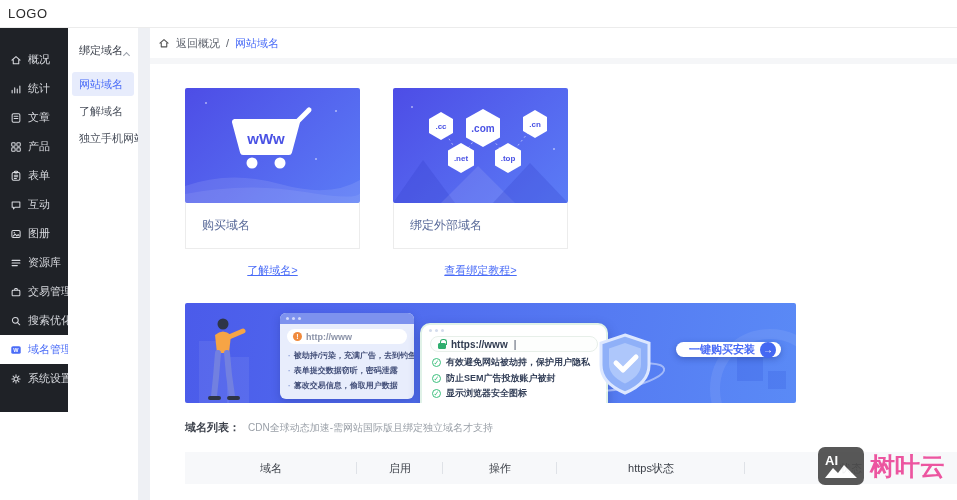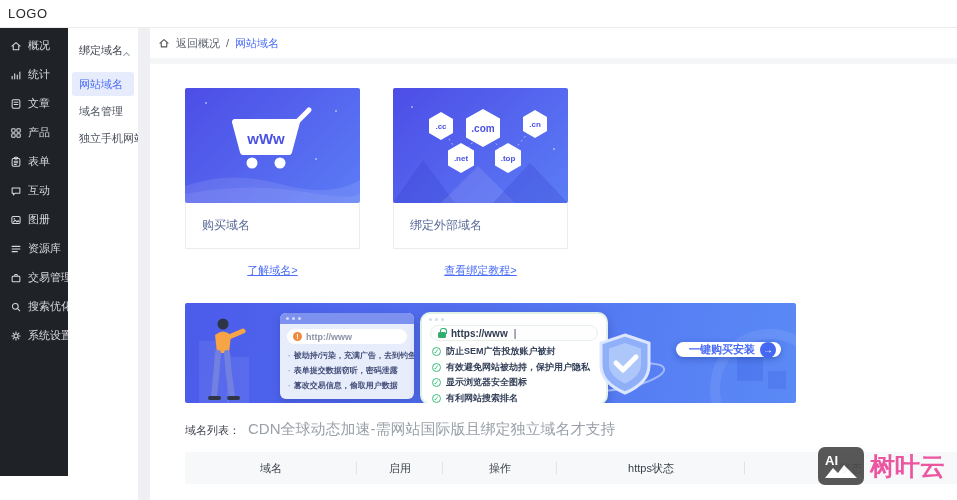--- a/index.html
+++ b/index.html
@@ -4,21 +4,21 @@
 <style>
   * { margin:0; padding:0; box-sizing:border-box; }
   body { font-family:"Liberation Sans", sans-serif; background:#fff; }
   #app { position:relative; width:957px; height:500px; overflow:hidden; background:#fff; }
 
   
   #topbar { position:absolute; left:0; top:0; width:957px; height:28px; background:#fff; border-bottom:1px solid #ececec; }
   #topbar .logo { position:absolute; left:8px; top:0; line-height:27px; font-size:13px; letter-spacing:.5px; color:#2b2b2b; font-weight:500; }
 
   
-  #sidebar { position:absolute; left:0; top:28px; width:68px; height:448px; background:#1f2227; padding-top:3px; }
+  #sidebar { position:absolute; left:0; top:28px; width:68px; height:384px; background:#1f2227; padding-top:17px; }
   .side-item { height:29px; display:flex; align-items:center; gap:6px; padding-left:10px; font-size:11px; color:#d8dadf; cursor:pointer; white-space:nowrap; }
   .side-item svg { width:12px; height:12px; flex:0 0 12px; }
   .side-item.active { background:#fff; color:#4a6cf7; }
 
   
   #submenu { position:absolute; left:68px; top:28px; width:70px; height:472px; background:#fff; }
   .group-row { display:flex; align-items:flex-end; justify-content:space-between; padding:15px 9px 11px 11px; font-size:11px; color:#3a3f4a; cursor:pointer; }
   .caret-up { width:5px; height:5px; border-left:1px solid #9aa0ab; border-bottom:1px solid #9aa0ab; transform:rotate(135deg); margin-top:3px; }
   .sub-item { margin:3px 4px; height:24px; line-height:24px; padding-left:7px; font-size:11px; color:#4a505c; border-radius:3px; cursor:pointer; white-space:nowrap; }
   .sub-item.active { background:#e7ecfc; color:#4a6cf7; }
@@ -49,41 +49,41 @@
   #httpwin { position:absolute; left:95px; top:10px; width:134px; height:86px; border-radius:6px; background:#e8edfc; overflow:hidden; box-shadow:0 3px 8px rgba(25,40,110,.25);font-weight:bold; }
   #httpwin .winhead { height:11px; background:#7d92ee; display:flex; align-items:center; gap:3px; padding-left:6px; }
   .dot { width:3px; height:3px; border-radius:50%; background:rgba(255,255,255,.65); }
   #httpwin .urlbar { margin:5px 7px 3px; height:15px; background:#fff; border-radius:8px; display:flex; align-items:center; gap:4px; padding:0 6px; }
   .warn-ic { width:9px; height:9px; border-radius:50%; background:#f08a3c; color:#fff; font-size:7px; line-height:9px; text-align:center; flex:0 0 9px; }
   #httpwin .urltxt { font-size:9px; color:#8b93a8; }
   #httpwin .blist { padding:1px 6px 0 8px; }
   #httpwin .blist div { font-size:8px; color:#44507a; line-height:15px; white-space:nowrap; }
   #httpwin .blist div::before { content:"·"; margin-right:3px; color:#8fa0d8; }
 
-  #httpswin { position:absolute; left:235px; top:9px; width:188px; height:93px; background:#fff; border:2px solid #e0f2e8; border-radius:10px; box-shadow:0 4px 12px rgba(25,40,110,.3); overflow:hidden; }
+  #httpswin { position:absolute; left:235px; top:20px; width:188px; height:93px; background:#fff; border:2px solid #e0f2e8; border-radius:10px; box-shadow:0 4px 12px rgba(25,40,110,.3); overflow:hidden; }
   #httpswin .winhead { height:10px; display:flex; align-items:center; gap:3px; padding-left:7px; }
   #httpswin .dot { background:#d4dcec; }
   #httpswin .urlbar { margin:1px 8px 3px; height:16px; border:1px solid #e7efe9; background:#fdfefd; border-radius:8px; display:flex; align-items:center; gap:5px; padding:0 7px; }
   .lock-ic { width:8px; height:10px; position:relative; flex:0 0 8px; }
   .lock-ic::before { content:""; position:absolute; left:1.5px; top:0; width:5px; height:5px; border:1.3px solid #2fae6e; border-bottom:none; border-radius:3px 3px 0 0; }
   .lock-ic::after { content:""; position:absolute; left:0; top:4px; width:8px; height:6px; background:#2fae6e; border-radius:1.5px; }
   #httpswin .urltxt { font-size:10px; font-weight:bold; color:#303b50; }
   #httpswin .cursor { font-size:10px; color:#303b50; font-weight:400; margin-left:1px; }
   .chkrow { display:flex; align-items:center; gap:5px; padding-left:10px; height:15.5px; }
   .chk-ic { width:9px; height:9px; border:1px solid #3bbf7d; border-radius:50%; color:#3bbf7d; font-size:7px; line-height:8px; text-align:center; flex:0 0 9px; }
   .chkrow span.t { font-size:9px; font-weight:bold; color:#333f58; white-space:nowrap; }
 
   #shield { position:absolute; left:398px; top:28px; }
   #buybtn { position:absolute; left:491px; top:39px; height:15px; background:#fff; border-radius:13px; display:flex; align-items:center; gap:5px; padding:0 5px 0 13px; cursor:pointer; box-shadow:0 2px 6px rgba(20,40,120,.35); }
   #buybtn .bt { font-size:11px; font-weight:bold; color:#4a6cf7; white-space:nowrap; }
   #buybtn .arr { width:16px; height:16px; border-radius:50%; background:#4468f2; color:#fff; font-size:10px; line-height:16px; text-align:center; }
 
   #listnote { position:absolute; left:35px; top:392px; display:flex; gap:8px; align-items:baseline; }
-  #listnote .l1 { font-size:11px; color:#3d424c; font-weight:normal; }
-  #listnote .l2 { font-size:15px; color:#9aa0a8; }
+  #listnote .l1 { font-size:11px; color:#3d424c; font-weight:bold; }
+  #listnote .l2 { font-size:10px; color:#9aa0a8; }
 
   #thead { position:absolute; left:35px; top:424px; width:772px; height:32px; background:#f7f8fa; display:flex; align-items:center; }
   .th { position:relative; height:32px; line-height:32px; text-align:center; font-size:11px; color:#3c4048; }
   .th:not(:last-child)::after { content:""; position:absolute; right:0; top:10px; width:1px; height:12px; background:#dfe2e7; }
   .th:nth-child(1){width:172px}.th:nth-child(2){width:86px}.th:nth-child(3){width:114px}.th:nth-child(4){width:188px}.th:nth-child(5){width:212px}
 
   #watermark { position:absolute; right:12px; top:447px; display:flex; align-items:center; gap:6px; z-index:9; opacity:.92; }
   #watermark .brand { font-size:25px; font-weight:bold; color:#ec4899; }
 
   .star { position:absolute; width:2px; height:2px; border-radius:50%; background:rgba(255,255,255,.55); }
@@ -161,36 +161,43 @@
         </svg>
       <span>交易管理</span>
     </div>
     <div class="side-item">
       <svg viewBox="0 0 14 14" fill="none" stroke="currentColor" stroke-width="1.2" stroke-linecap="round">
           <circle cx="6.2" cy="6.2" r="3.4"></circle>
           <path d="M8.8 8.8l2.6 2.6"></path>
         </svg>
       <span>搜索优化</span>
     </div>
+    <div class="side-item active">
+      <svg viewBox="0 0 14 14">
+          <rect x="1.5" y="2.5" width="11" height="9" rx="2" fill="#4a6cf7"></rect>
+          <text x="7" y="9.4" font-size="6.5" fill="#fff" text-anchor="middle" font-weight="bold">W</text>
+        </svg>
+      <span>域名管理</span>
+    </div>
     <div class="side-item">
       <svg viewBox="0 0 14 14" fill="none" stroke="currentColor" stroke-width="1.2" stroke-linecap="round">
           <circle cx="7" cy="7" r="2.3"></circle>
           <path d="M7 2.2v1.6M7 10.2v1.6M2.2 7h1.6M10.2 7h1.6M3.6 3.6l1.1 1.1M9.3 9.3l1.1 1.1M10.4 3.6L9.3 4.7M4.7 9.3l-1.1 1.1"></path>
         </svg>
       <span>系统设置</span>
     </div>
   </div>
 
   <div id="submenu">
     <div class="group-row">
       <span>绑定域名</span>
       <span class="caret-up"></span>
     </div>
     <div class="sub-item active">网站域名</div>
-    <div class="sub-item">域名管理</div>
+    <div class="sub-item">了解域名</div>
     <div class="sub-item">独立手机网站</div>
   </div>
 
   <div id="gutter"></div>
 
   <div id="main">
     <div id="crumbbar">
       <svg width="12" height="12" viewBox="0 0 14 14" fill="none" stroke="#555" stroke-width="1.3" stroke-linecap="round" stroke-linejoin="round">
           <path d="M2.3 7.2 7 3l4.7 4.2M3.8 6.6v4.9h6.4V6.6"></path>
         </svg>
@@ -283,25 +290,25 @@
             <span class="dot"></span>
             <span class="dot"></span>
           </div>
         <div class="urlbar">
           <span class="lock-ic"></span>
           <span class="urltxt">https://www</span>
           <span class="cursor">|</span>
         </div>
         <div class="chkrow">
             <span class="chk-ic">✓</span>
-            <span class="t">防止SEM广告投放账户被封</span>
+            <span class="t">有效避免网站被劫持，保护用户隐私</span>
           </div>
         <div class="chkrow">
             <span class="chk-ic">✓</span>
-            <span class="t">有效避免网站被劫持，保护用户隐私</span>
+            <span class="t">防止SEM广告投放账户被封</span>
           </div>
         <div class="chkrow">
             <span class="chk-ic">✓</span>
             <span class="t">显示浏览器安全图标</span>
           </div>
         <div class="chkrow">
             <span class="chk-ic">✓</span>
             <span class="t">有利网站搜索排名</span>
           </div>
       </div>

